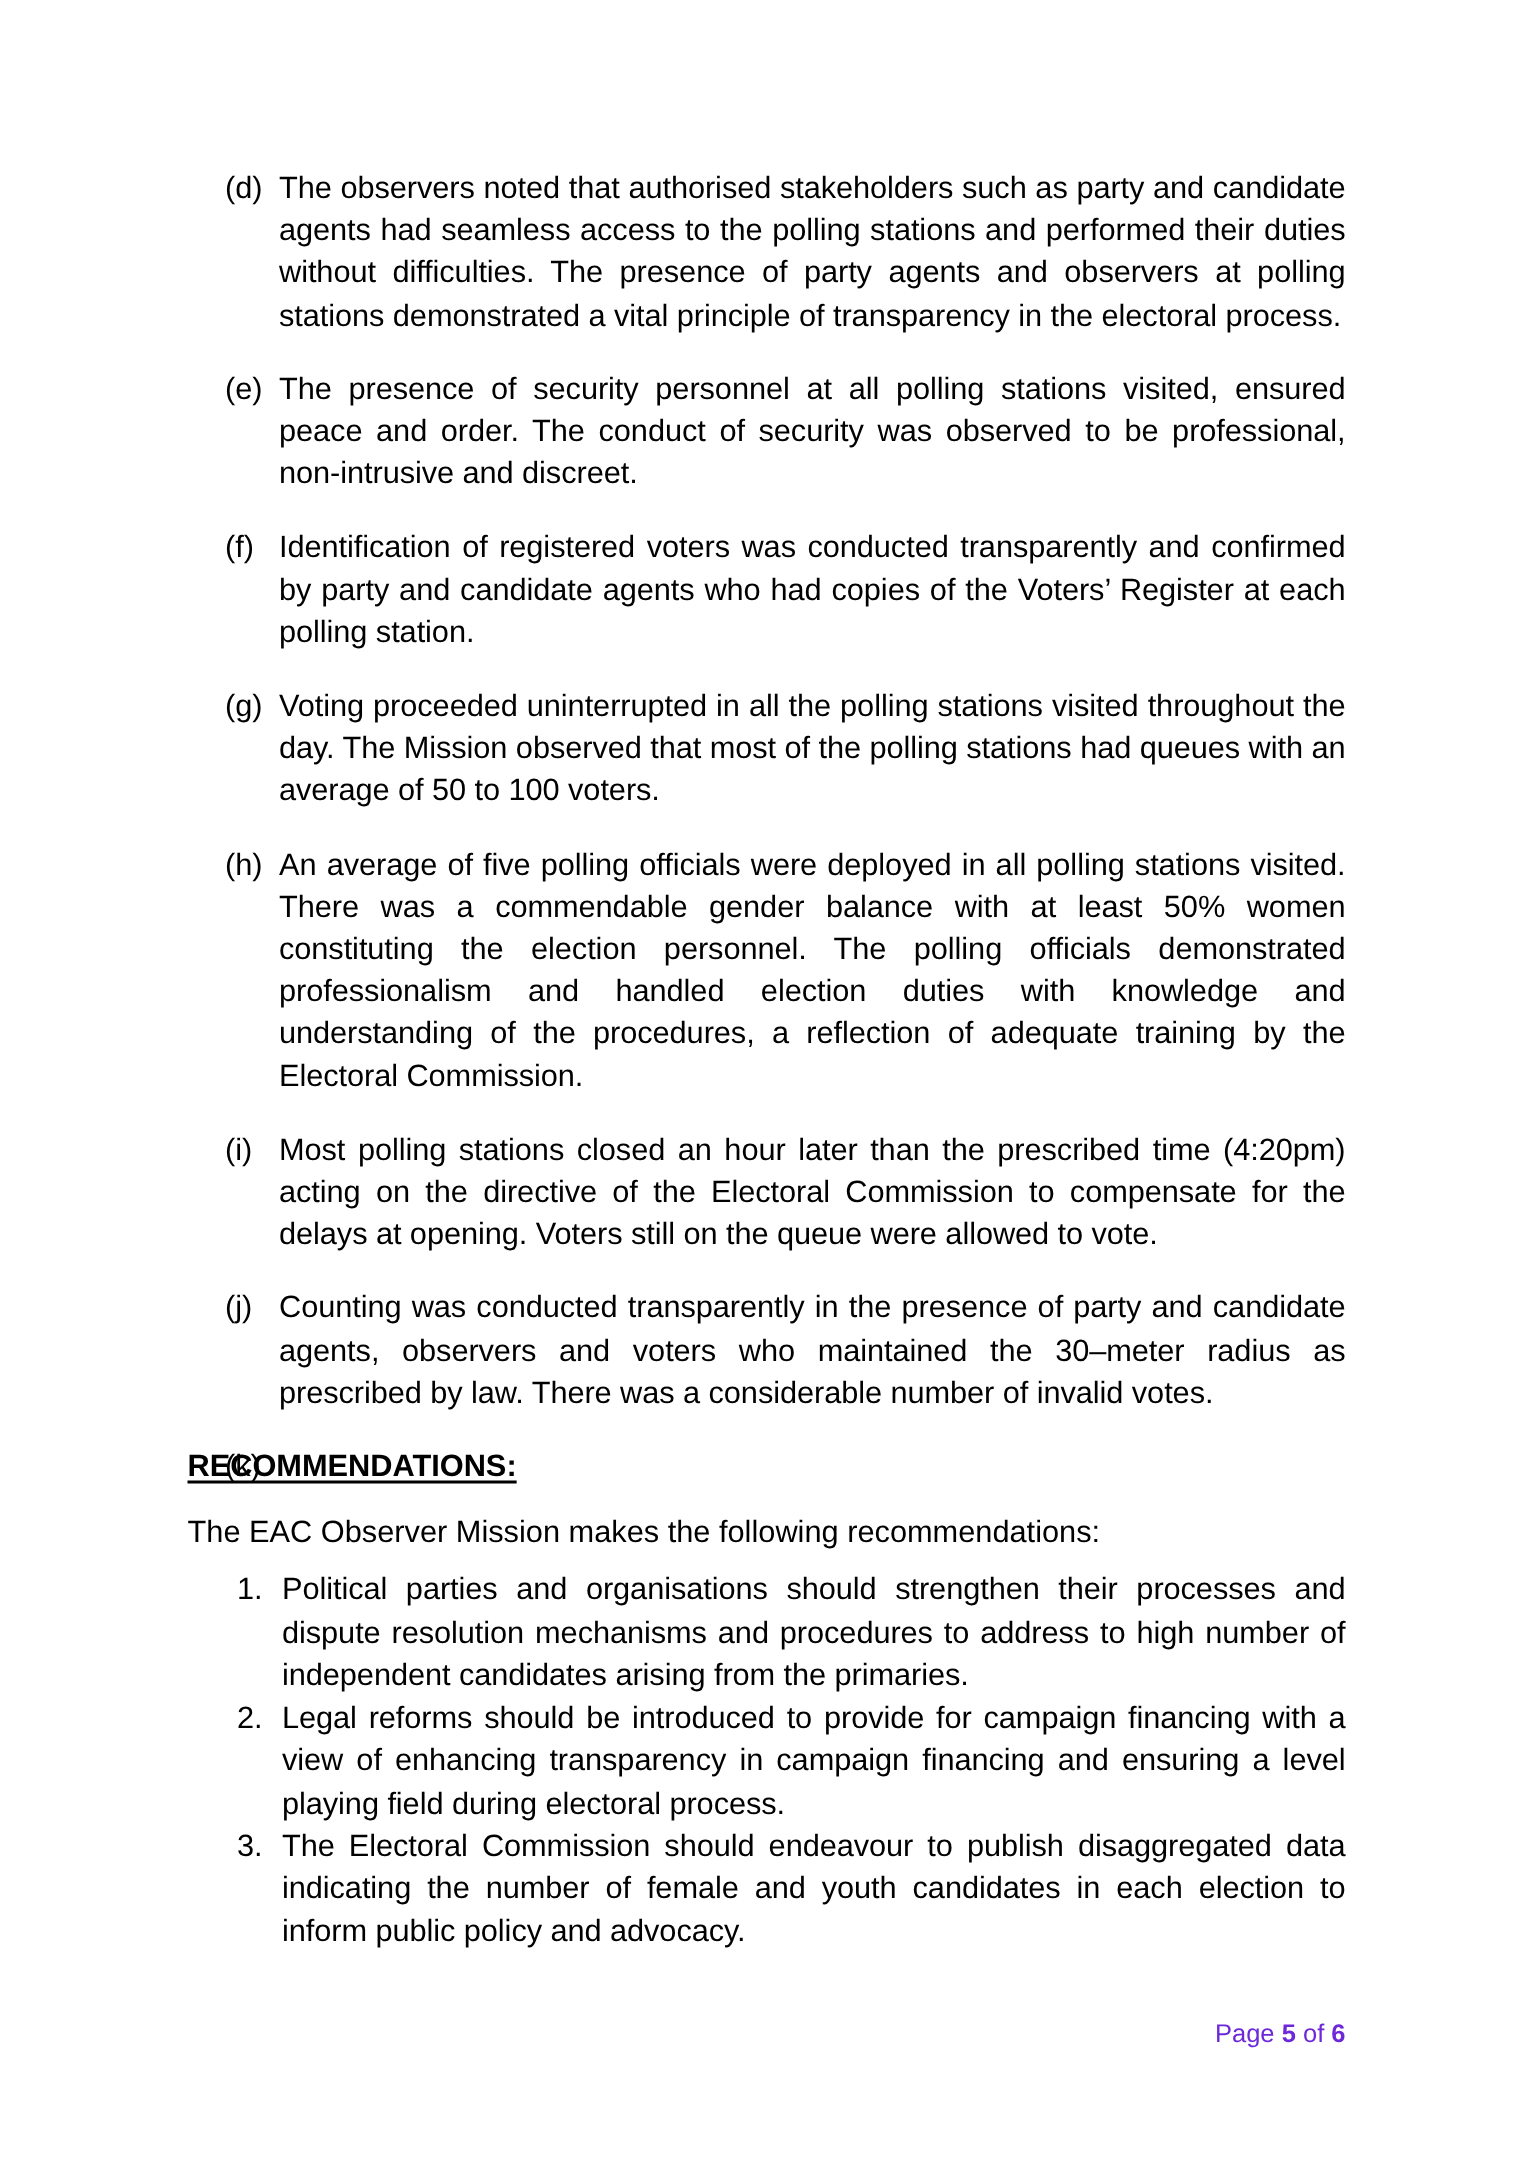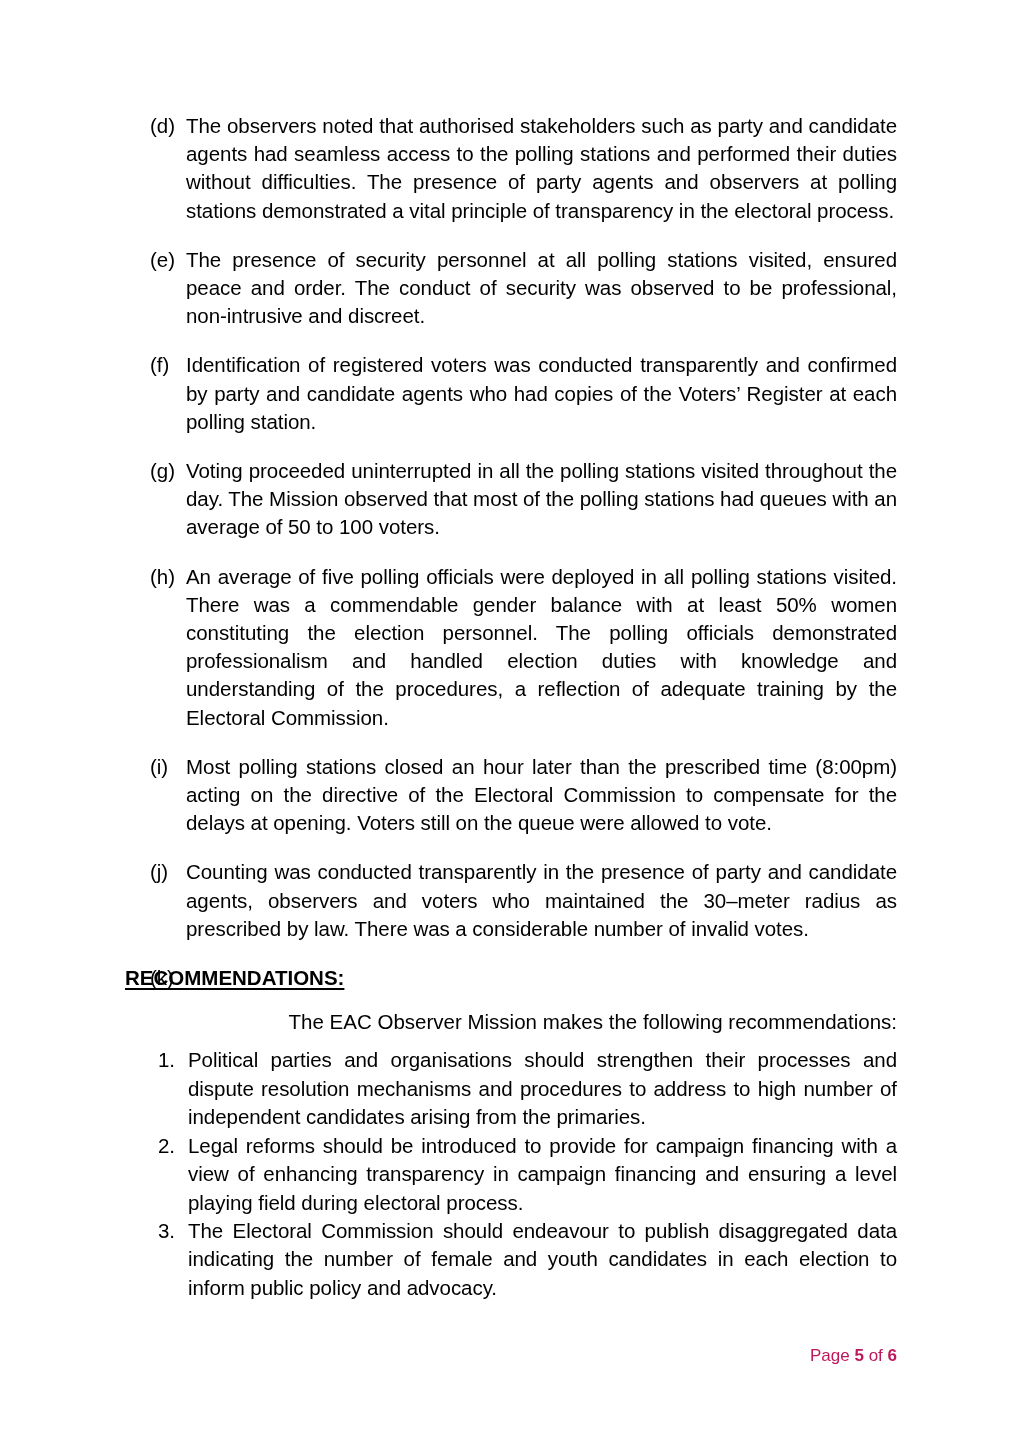--- a/index.html
+++ b/index.html
@@ -59,21 +59,21 @@
     line-height: 28.2px;
     font-weight: bold;
     text-decoration: underline;
     text-underline-offset: 3px;
     margin: 16px 0 0 0;
   }
   .lead-paragraph {
     font-size: 20.5px;
     line-height: 28.2px;
     margin: 16px 0 0 0;
-    text-align: right;
+    text-align: left;
   }
 
   
   .num-list {
     list-style: none;
     margin: 10px 0 0 0;
     padding: 0;
   }
   .num-item {
     position: relative;
@@ -94,21 +94,21 @@
     line-height: 28.4px;
   }
 
   
   .page-footer {
     position: absolute;
     right: 123px;
     bottom: 75px;
     font-size: 17px;
     line-height: 22px;
-    color: #be185d;
+    color: #6d28d9;
     white-space: pre;
   }
   .page-footer b { font-weight: bold; }
 </style>
 </head>
 <body>
 
 <div class="page">
   <div class="content">
 
@@ -128,21 +128,21 @@
       <li class="alpha-item">
         <span class="alpha-marker">(g)</span>
         <span>Voting proceeded uninterrupted in all the polling stations visited throughout the day. The Mission observed that most of the polling stations had queues with an average of 50 to 100 voters.</span>
       </li>
       <li class="alpha-item">
         <span class="alpha-marker">(h)</span>
         <span>An average of five polling officials were deployed in all polling stations visited. There was a commendable gender balance with at least 50% women constituting the election personnel. The polling officials demonstrated professionalism and handled election duties with knowledge and understanding of the procedures, a reflection of adequate training by the Electoral Commission.</span>
       </li>
       <li class="alpha-item">
         <span class="alpha-marker">(i)</span>
-        <span>Most polling stations closed an hour later than the prescribed time (8:00pm) acting on the directive of the Electoral Commission to compensate for the delays at opening. Voters still on the queue were allowed to vote.</span>
+        <span>Most polling stations closed an hour later than the prescribed time (4:20pm) acting on the directive of the Electoral Commission to compensate for the delays at opening. Voters still on the queue were allowed to vote.</span>
       </li>
       <li class="alpha-item">
         <span class="alpha-marker">(j)</span>
         <span>Counting was conducted transparently in the presence of party and candidate agents, observers and voters who maintained the 30–meter radius as prescribed by law. There was a considerable number of invalid votes.</span>
       </li>
       <li class="alpha-item">
         <span class="alpha-marker">(k)</span>
       </li>
     </ul>
 

